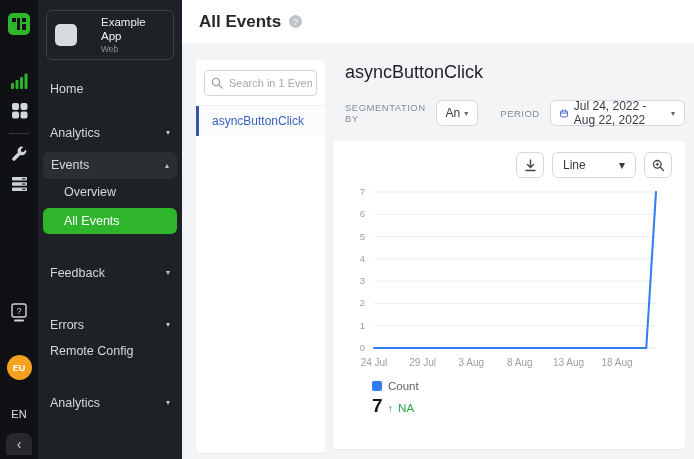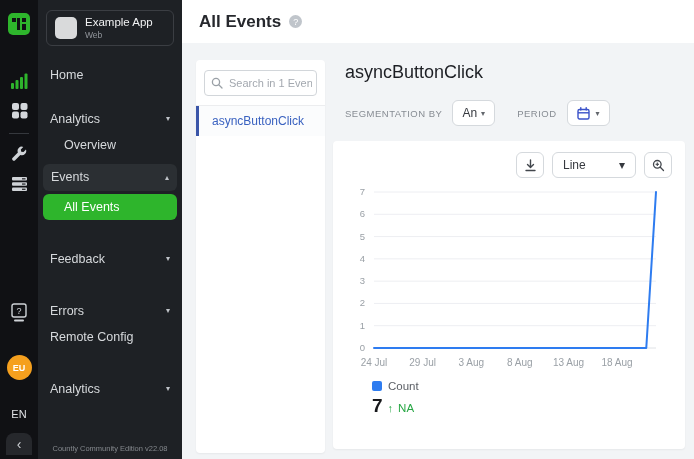--- a/index.html
+++ b/index.html
@@ -18,21 +18,21 @@
   .i-stack { margin-top:12px; }
   .i-help { margin-top:14px; }
   .avatar { margin-top:32px; width:25px; height:25px; border-radius:50%; background:var(--avatar_orange);
             color:#fff; font-size:9px; font-weight:bold; display:flex; align-items:center; justify-content:center; }
   .lang { margin-top:28px; color:#dfe1e4; font-size:11px; font-weight:500; cursor:pointer; }
   .collapse { margin-top:13px; margin-bottom:4px; width:26px; height:22px; background:#26282c; border-radius:8px 8px 0 0;
               color:#cfd2d6; font-size:14px; display:flex; align-items:center; justify-content:center; cursor:pointer; }
 
   
   .sidebar { width:144px; background:#1e2125; flex-shrink:0; display:flex; flex-direction:column; position:relative; color:#d6d9dc; }
-  .appbox { margin:10px 8px 0; border:1px solid #3b3e43; border-radius:6px; padding:5px 8px; display:flex; gap:8px; align-items:center; cursor:pointer; }
+  .appbox { margin:10px 8px 0; border:1px solid #3b3e43; border-radius:6px; padding:5px 8px; display:flex; gap:24px; align-items:center; cursor:pointer; }
   .appbox .thumb { width:22px; height:22px; border-radius:5px; background:#d9dadb; flex-shrink:0; }
   .appbox .aname { font-size:11.5px; color:#f1f2f3; line-height:1.2; }
   .appbox .atype { font-size:8.5px; color:#92969c; }
   .menu { margin-top:16px; font-size:12.5px; }
   .mi { height:26px; display:flex; align-items:center; padding:0 12px; cursor:pointer; }
   .mi .chev { margin-left:auto; font-size:8px; color:#bfc3c8; }
   .mi.group-open { margin:6px 5px 0; padding:0 8px; background:#2b2f33; border-radius:6px; height:27px; }
   .mi.sub { padding-left:26px; }
   .mi.active { margin:3px 5px 0; padding-left:21px; background:var(--accent_green); border-radius:6px; color:#fff; }
   .sec-gap { height:26px; }
@@ -157,27 +157,27 @@
     </div>
     <div class="menu">
       <div class="mi">
           <span>Home</span>
         </div>
       <div class="sec-gap-sm"></div>
       <div class="mi">
           <span>Analytics</span>
           <span class="chev">▾</span>
         </div>
-      <div class="mi sub">
-          <span>Overview</span>
-        </div>
       <div class="mi group-open">
           <span>Events</span>
           <span class="chev">▴</span>
         </div>
+      <div class="mi sub">
+          <span>Overview</span>
+        </div>
       <div class="mi active">
           <span>All Events</span>
         </div>
       <div class="sec-gap"></div>
       <div class="mi">
           <span>Feedback</span>
           <span class="chev">▾</span>
         </div>
       <div class="sec-gap"></div>
       <div class="mi">
@@ -186,21 +186,20 @@
         </div>
       <div class="mi">
           <span>Remote Config</span>
         </div>
       <div class="sec-gap"></div>
       <div class="mi">
           <span>Analytics</span>
           <span class="chev">▾</span>
         </div>
     </div>
-    <div class="sb-footer">Countly Community Edition v22.08</div>
   </div>
 
   <div class="main">
     <div class="header">
       <span class="ptitle">All Events</span>
       <span class="helpdot">?</span>
     </div>
 
     <div class="content">
 
@@ -228,20 +227,21 @@
             <span class="chev">▾</span>
           </div>
           <span class="ctl-label second">PERIOD</span>
           <div class="dd date">
             <svg width="13" height="13" viewBox="0 0 13 13">
                 <rect x="1" y="2.5" width="11" height="9.5" rx="1.5" fill="none" stroke="#3a52c9" stroke-width="1.4"></rect>
                 <line x1="1" y1="5.8" x2="12" y2="5.8" stroke="#3a52c9" stroke-width="1.4"></line>
                 <line x1="3.8" y1="0.8" x2="3.8" y2="3" stroke="#3a52c9" stroke-width="1.4" stroke-linecap="round"></line>
                 <line x1="9.2" y1="0.8" x2="9.2" y2="3" stroke="#3a52c9" stroke-width="1.4" stroke-linecap="round"></line>
               </svg>
+            <span>Jul 24, 2022 - Aug 22, 2022</span>
             <span class="chev">▾</span>
           </div>
         </div>
 
         <div class="chartcard">
           <div class="toolbar">
             <div class="tbtn">
               <svg width="13" height="13" viewBox="0 0 13 13">
                   <path d="M6.5 1v7M3.5 5.5 6.5 8.5 9.5 5.5" fill="none" stroke="#42464c" stroke-width="1.4" stroke-linecap="round" stroke-linejoin="round"></path>
                   <line x1="2" y1="11.5" x2="11" y2="11.5" stroke="#42464c" stroke-width="1.4" stroke-linecap="round"></line>

